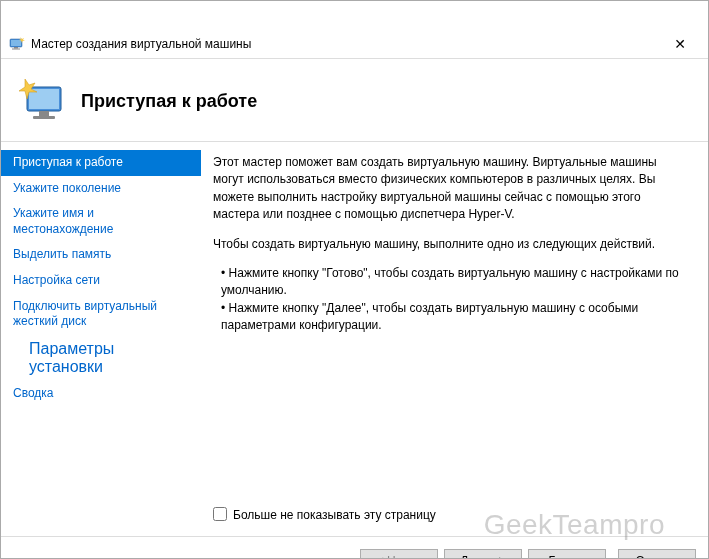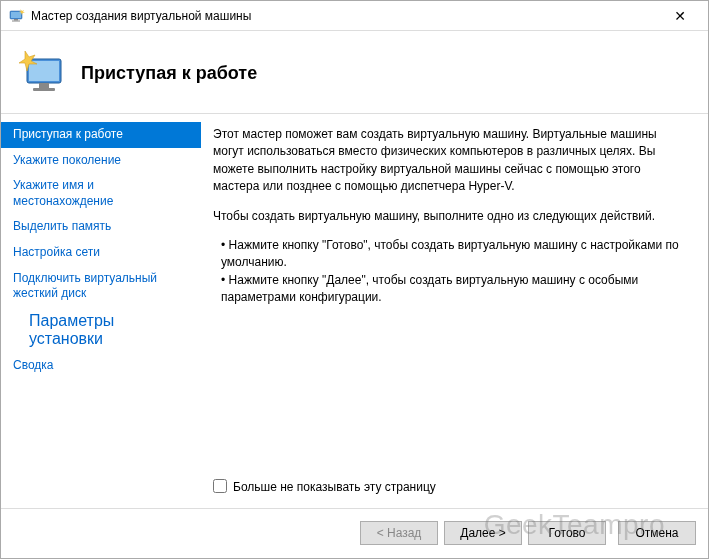--- a/index.html
+++ b/index.html
@@ -12,20 +12,21 @@
       overflow: hidden;
       border: 1px solid #aaa;
     }
     .titlebar {
       height: 30px;
       display: flex;
       align-items: center;
       padding: 0 8px;
       border-bottom: 1px solid #ddd;
       background: #fff;
+      margin-top: 28px;
     }
     .titlebar-icon {
       width: 16px;
       height: 16px;
       margin-right: 6px;
     }
     .titlebar-title {
       flex: 1;
       font-size: 12px;
       color: #000;

